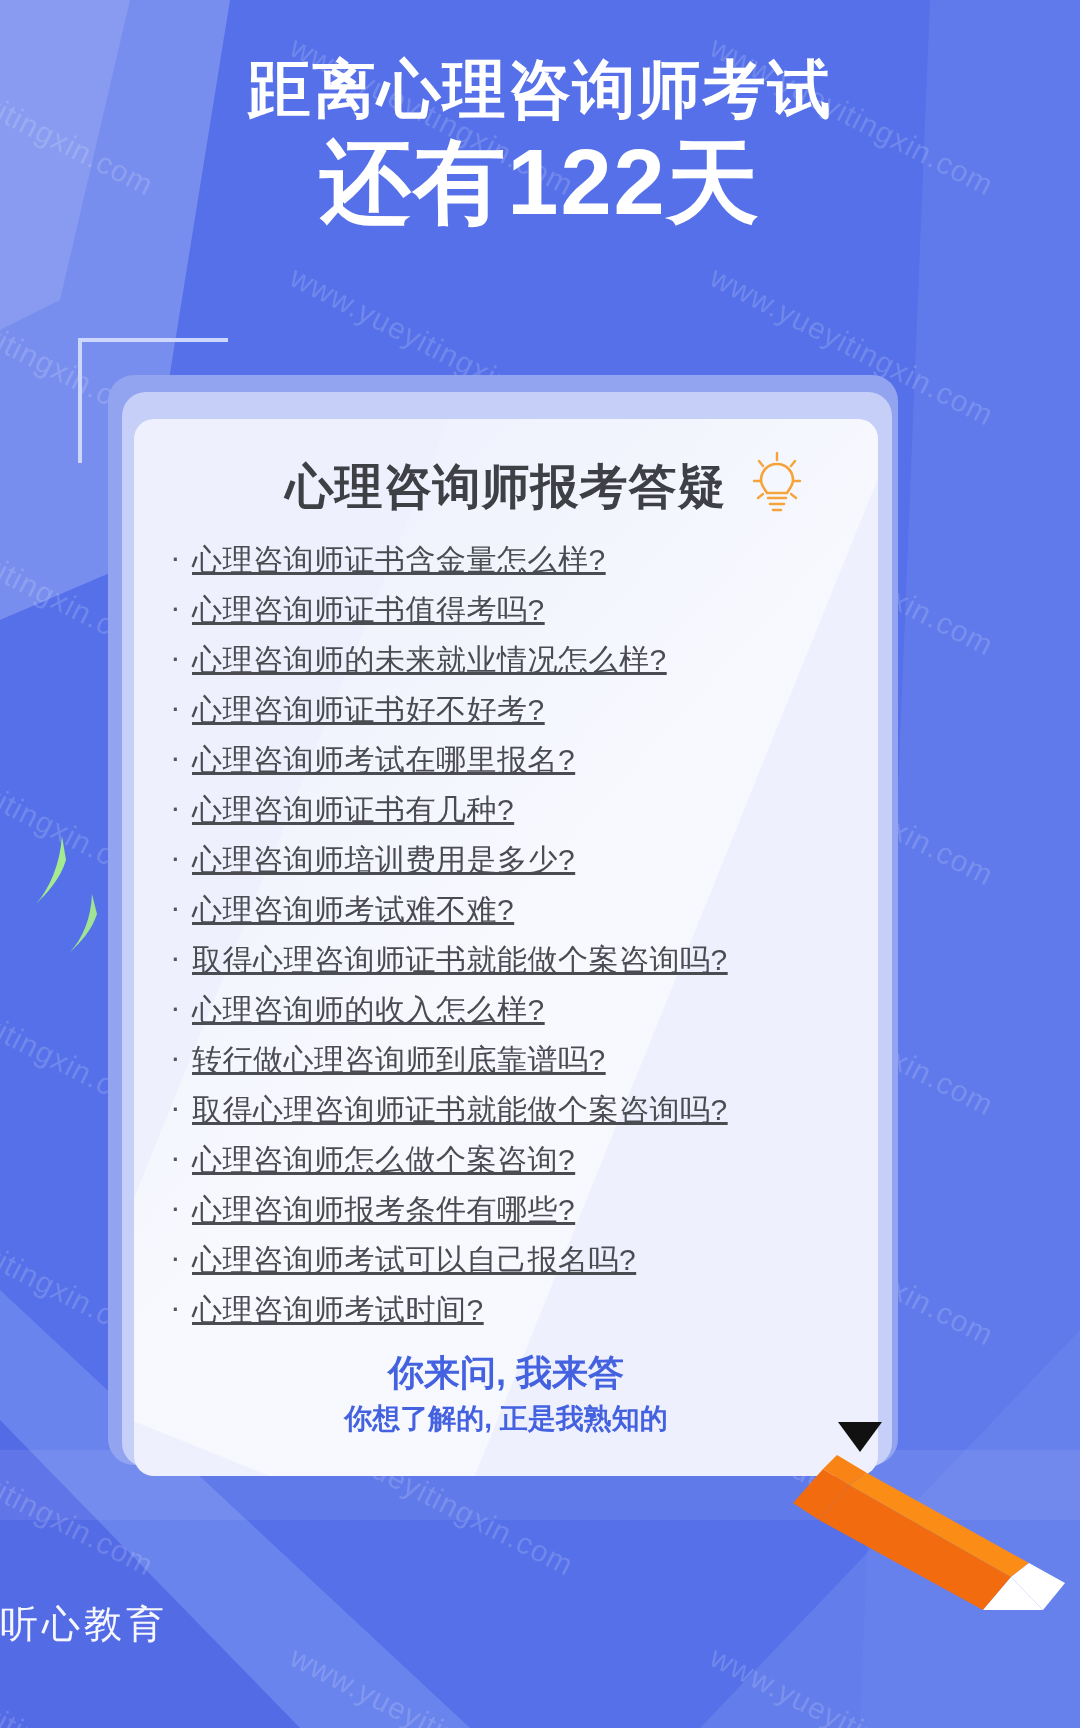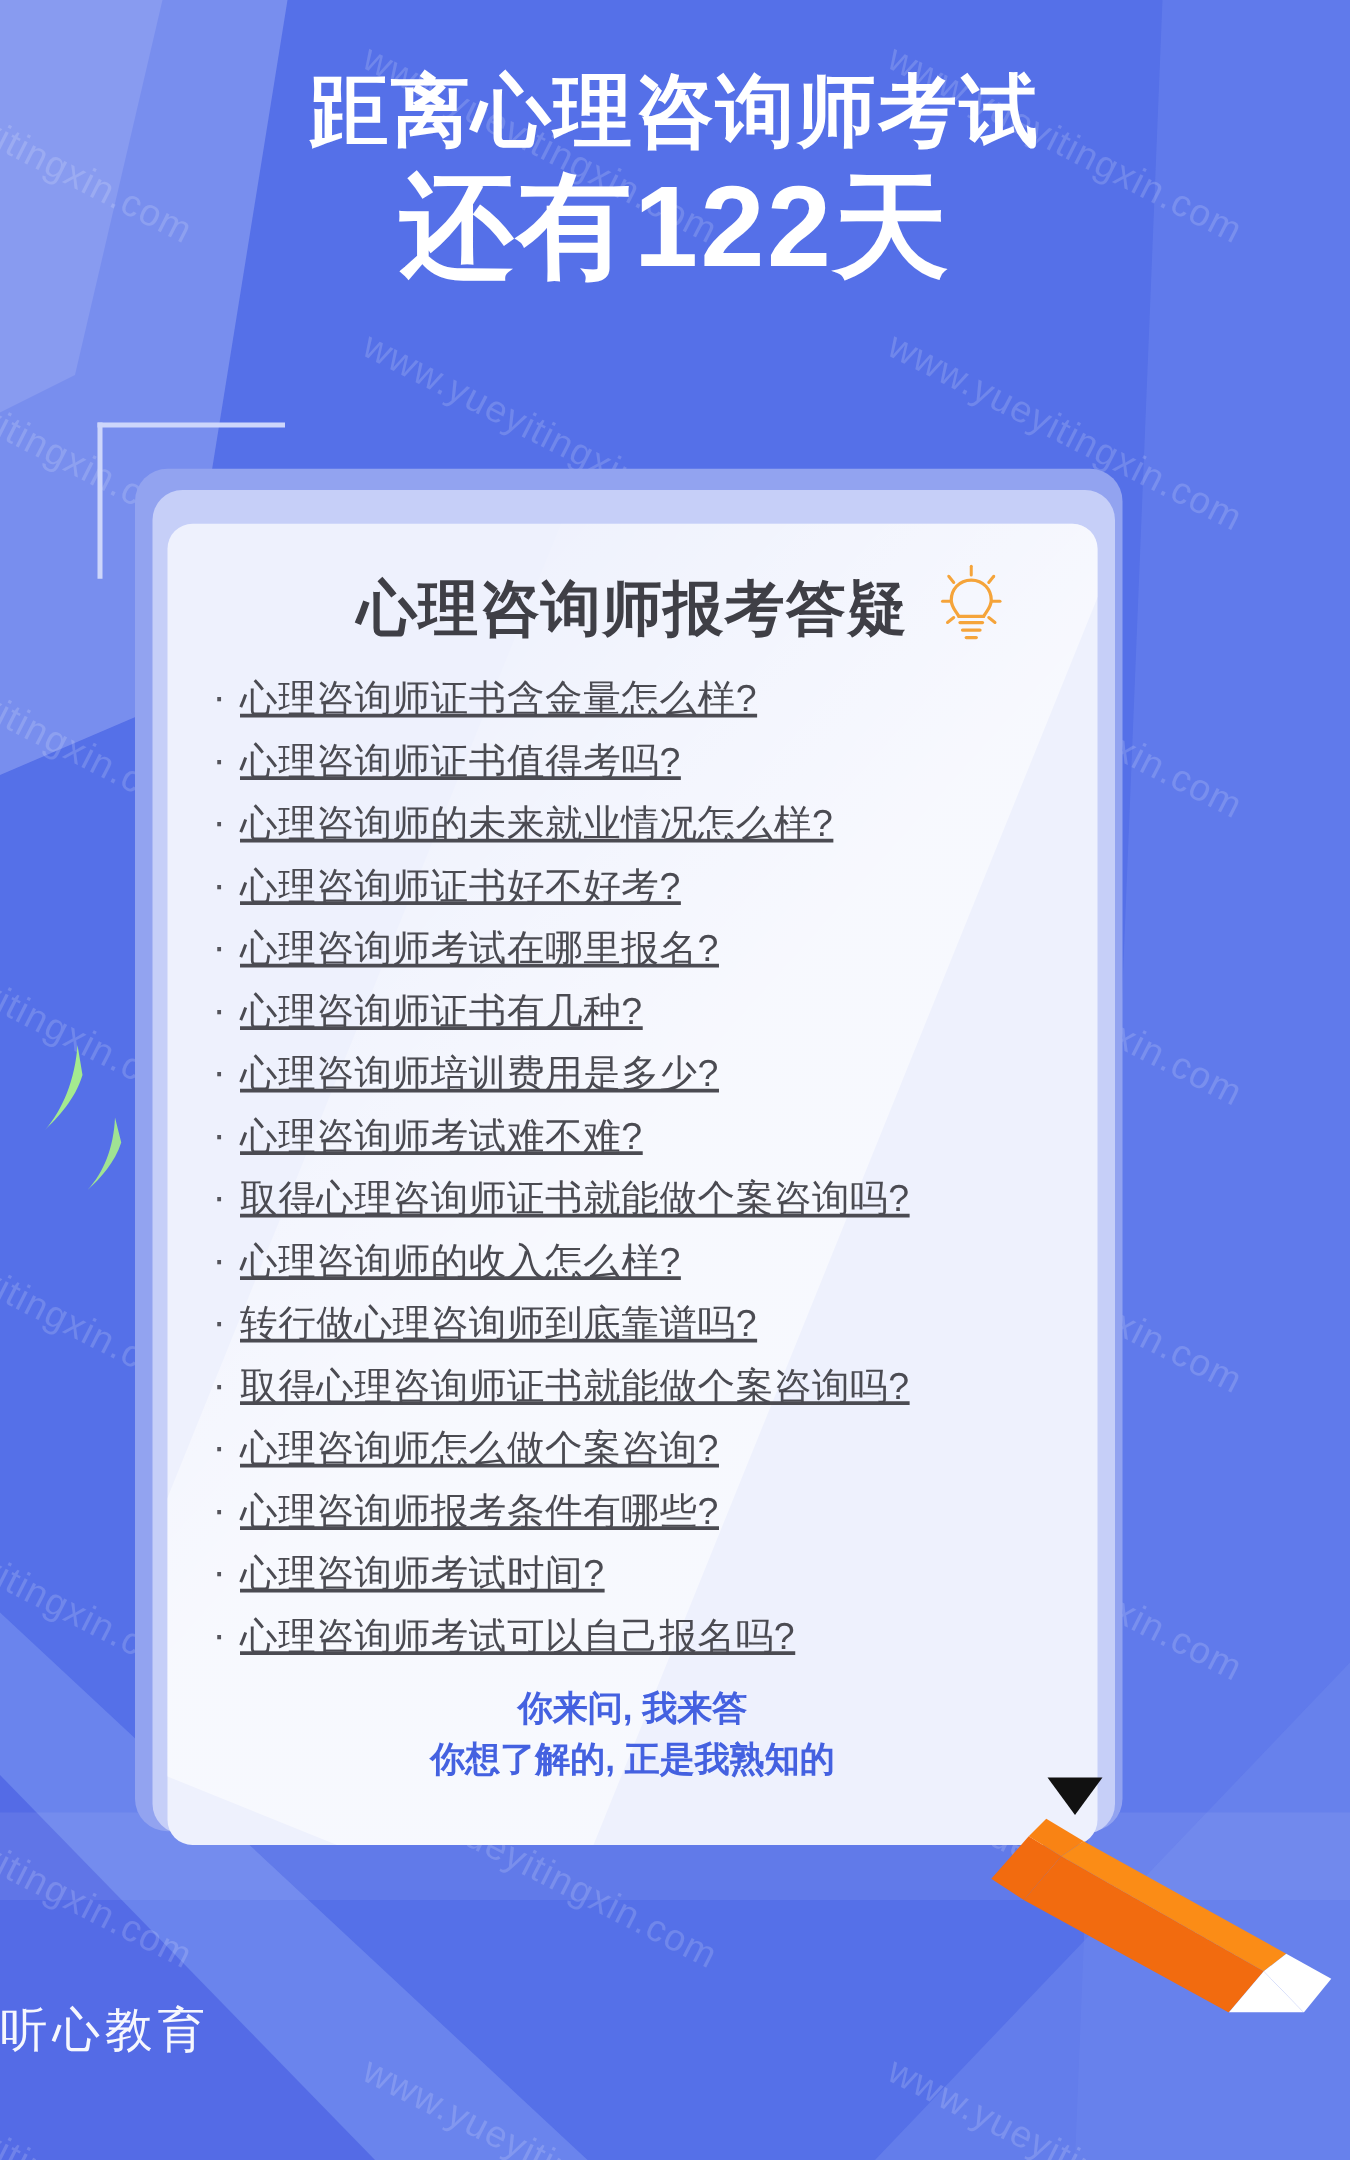--- a/index.html
+++ b/index.html
@@ -135,21 +135,21 @@
     color:#55555c;
   }
 
   .tagline {
     position:relative;
     text-align:center;
     margin-top:22px;
     color:#4461e0;
     font-weight:bold;
   }
-  .tagline .t1 { font-size:28px; line-height:1.45; }
+  .tagline .t1 { font-size:36px; line-height:1.45; }
   .tagline .t2 { font-size:28px; line-height:1.45; }
 
   
   .cursor {
     position:absolute;
     left:838px; top:1422px;
     width:0;height:0;
     border-left:22px solid transparent;
     border-right:22px solid transparent;
     border-top:30px solid #111111;
@@ -264,22 +264,22 @@
       <li>心理咨询师考试在哪里报名?</li>
       <li>心理咨询师证书有几种?</li>
       <li>心理咨询师培训费用是多少?</li>
       <li>心理咨询师考试难不难?</li>
       <li>取得心理咨询师证书就能做个案咨询吗?</li>
       <li>心理咨询师的收入怎么样?</li>
       <li>转行做心理咨询师到底靠谱吗?</li>
       <li>取得心理咨询师证书就能做个案咨询吗?</li>
       <li>心理咨询师怎么做个案咨询?</li>
       <li>心理咨询师报考条件有哪些?</li>
+      <li>心理咨询师考试可以自己报名吗?</li>
       <li>心理咨询师考试时间?</li>
-      <li>心理咨询师考试可以自己报名吗?</li>
     </ul>
 
   <div class="tagline">
     <div class="t1">你来问, 我来答</div>
     <div class="t2">你想了解的, 正是我熟知的</div>
   </div>
 </div>
 
 <div class="cursor"></div>
 

